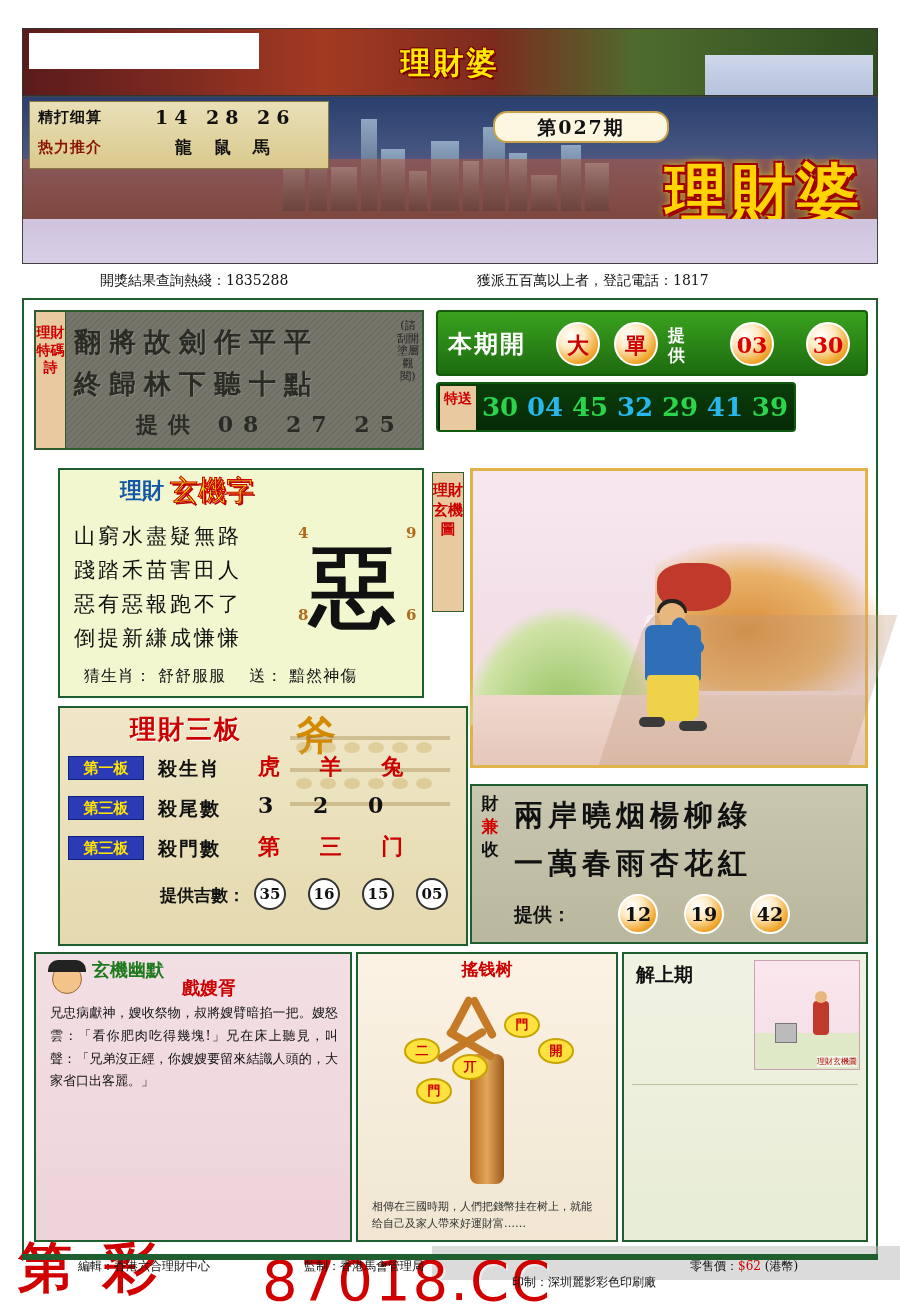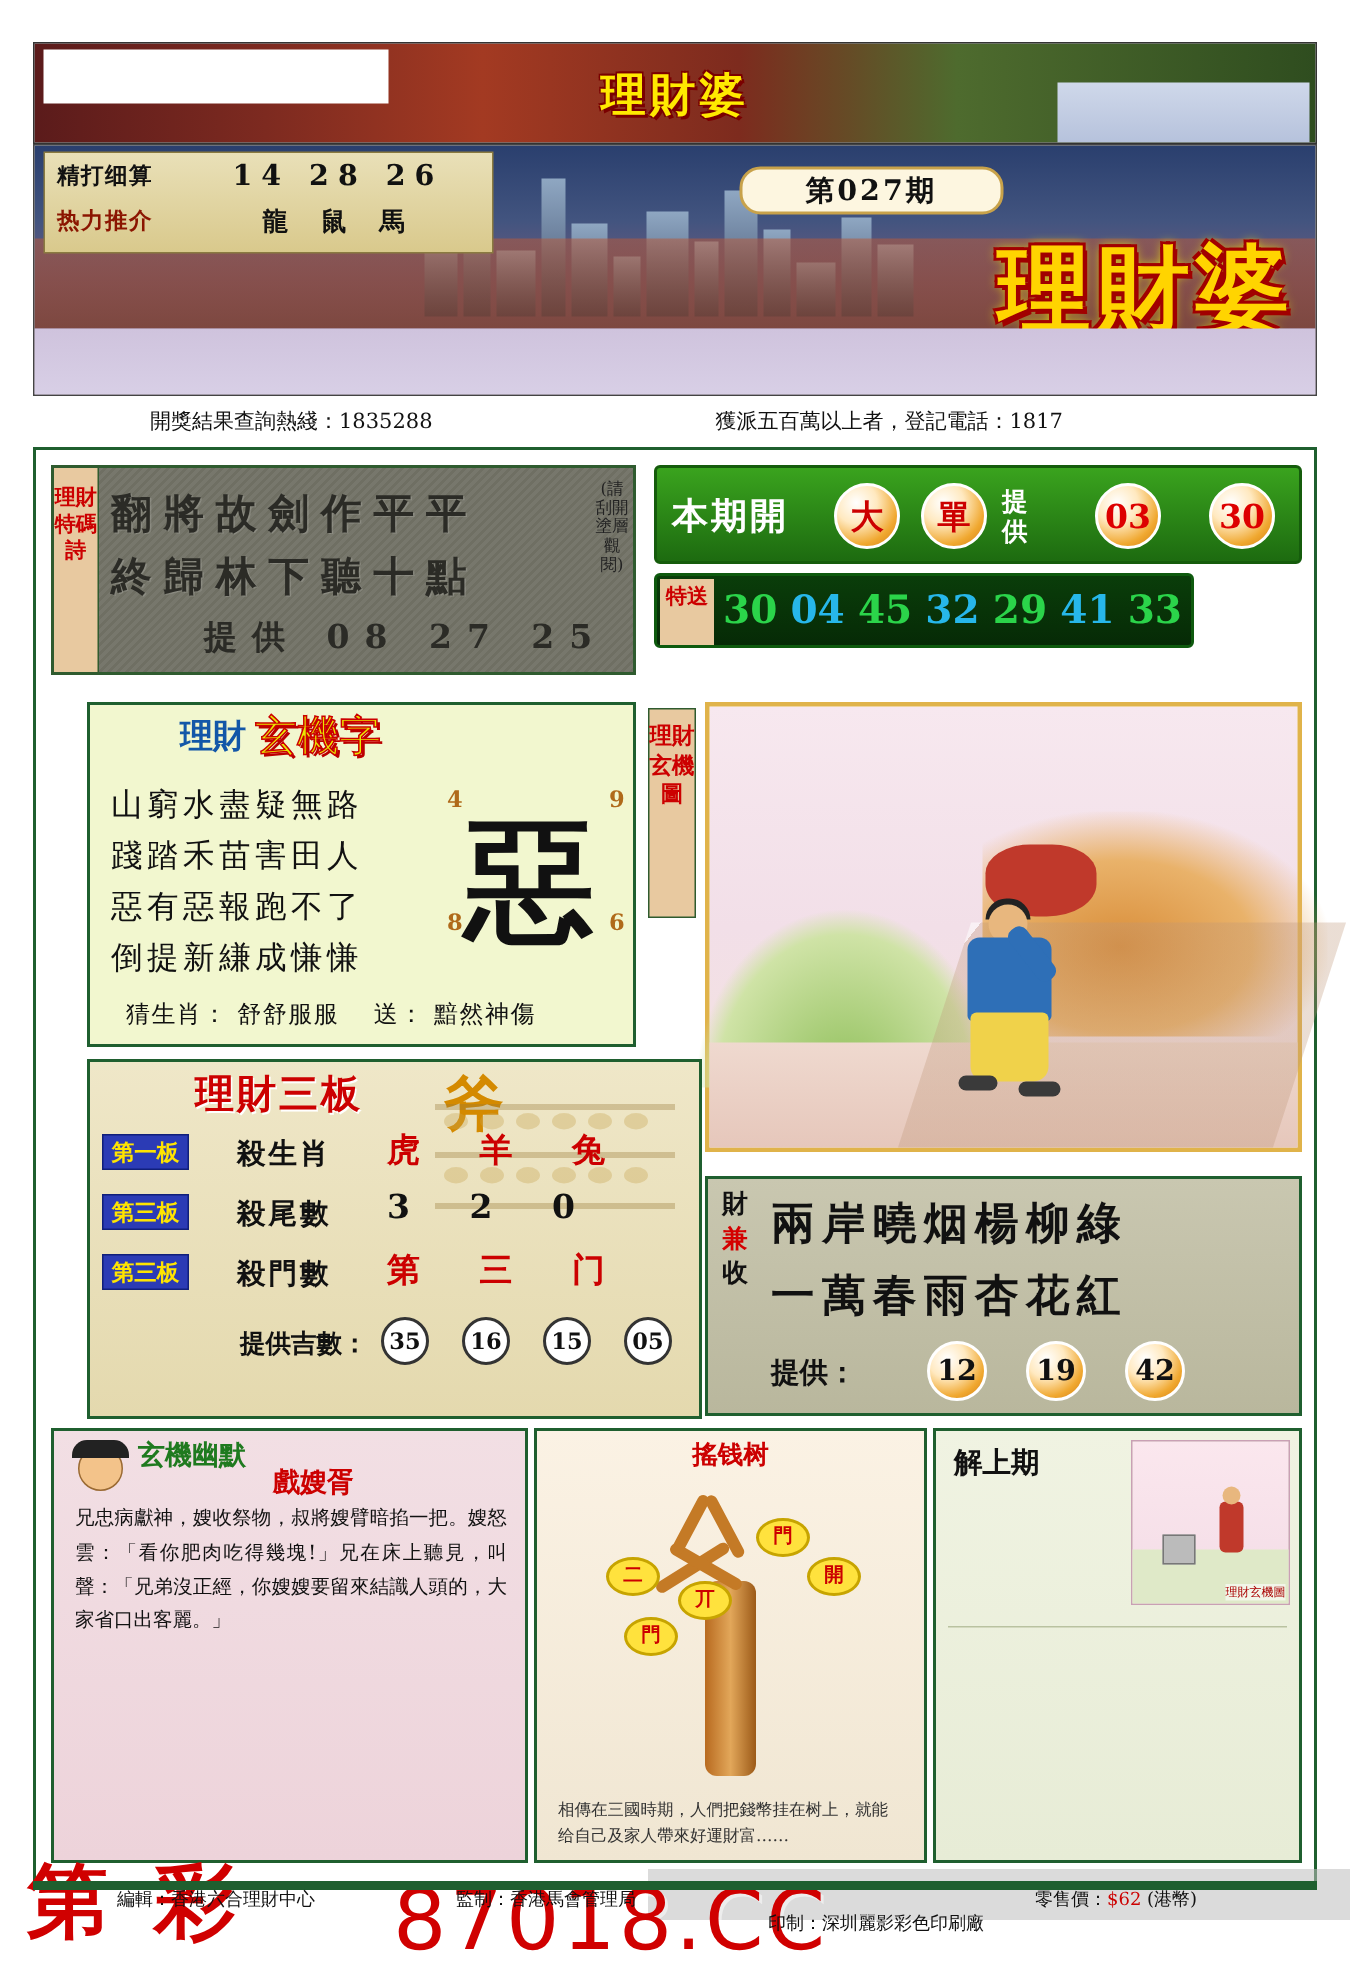--- a/index.html
+++ b/index.html
@@ -215,21 +215,21 @@
     border:2px solid #1f5f2f;
   }
   .axes .hdr { position:absolute; left:70px; top:4px; font-size:26px; font-weight:bold; color:#c00;
      text-shadow:1px 1px 0 #fff; font-family:"DejaVu Serif","Liberation Serif",serif; letter-spacing:2px;}
   .axes .axicon { position:absolute; left:236px; top:0px; font-size:40px; color:#d48a00; font-weight:bold;
      font-family:"DejaVu Serif","Liberation Serif",serif; }
   .axes .abacus { position:absolute; left:230px; top:28px; width:160px; height:70px; opacity:.35; }
   .axes .abacus .bar { position:absolute; left:0; right:0; height:4px; background:#9a7b3a; }
   .axes .abacus .bead { position:absolute; width:16px; height:11px; background:#c8a552; border-radius:50%; }
   .rowtag {
-    position:absolute; left:8px; width:58px; height:24px; background:#2b3bb5; color:#ffe400;
+    position:absolute; left:8px; width:76px; height:24px; background:#2b3bb5; color:#ffe400;
     font-size:15px; font-weight:bold; text-align:center; line-height:22px;
     border:1px solid #101f7a; font-family:"DejaVu Serif","Liberation Serif",serif;
   }
   .r1 { top:48px; } .r2 { top:88px; } .r3 { top:128px; }
   .rowlbl { position:absolute; left:98px; font-size:19px; color:#111; font-weight:bold;
      font-family:"DejaVu Serif","Liberation Serif",serif; letter-spacing:2px;}
   .rowval { position:absolute; left:198px; font-size:22px; color:#c00; font-weight:bold;
      font-family:"DejaVu Serif","Liberation Serif",serif; letter-spacing:16px;}
   .rowval.dark { color:#111; }
   .axes .lucky { position:absolute; left:100px; top:176px; font-size:17px; color:#111; font-weight:bold;
@@ -416,21 +416,21 @@
 
     <div class="special">
       <div class="stag">特送</div>
       <div class="snums">
         <span>30</span>
         <span>04</span>
         <span>45</span>
         <span>32</span>
         <span>29</span>
         <span>41</span>
-        <span>33</span>
+        <span>39</span>
       </div>
     </div>
 
     <div class="xjz">
       <div class="hd">理財</div>
       <div class="hd2">玄機字</div>
       <div class="pl p1">山窮水盡疑無路</div>
       <div class="pl p2">踐踏禾苗害田人</div>
       <div class="pl p3">惡有惡報跑不了</div>
       <div class="pl p4">倒提新縑成慊慊</div>

